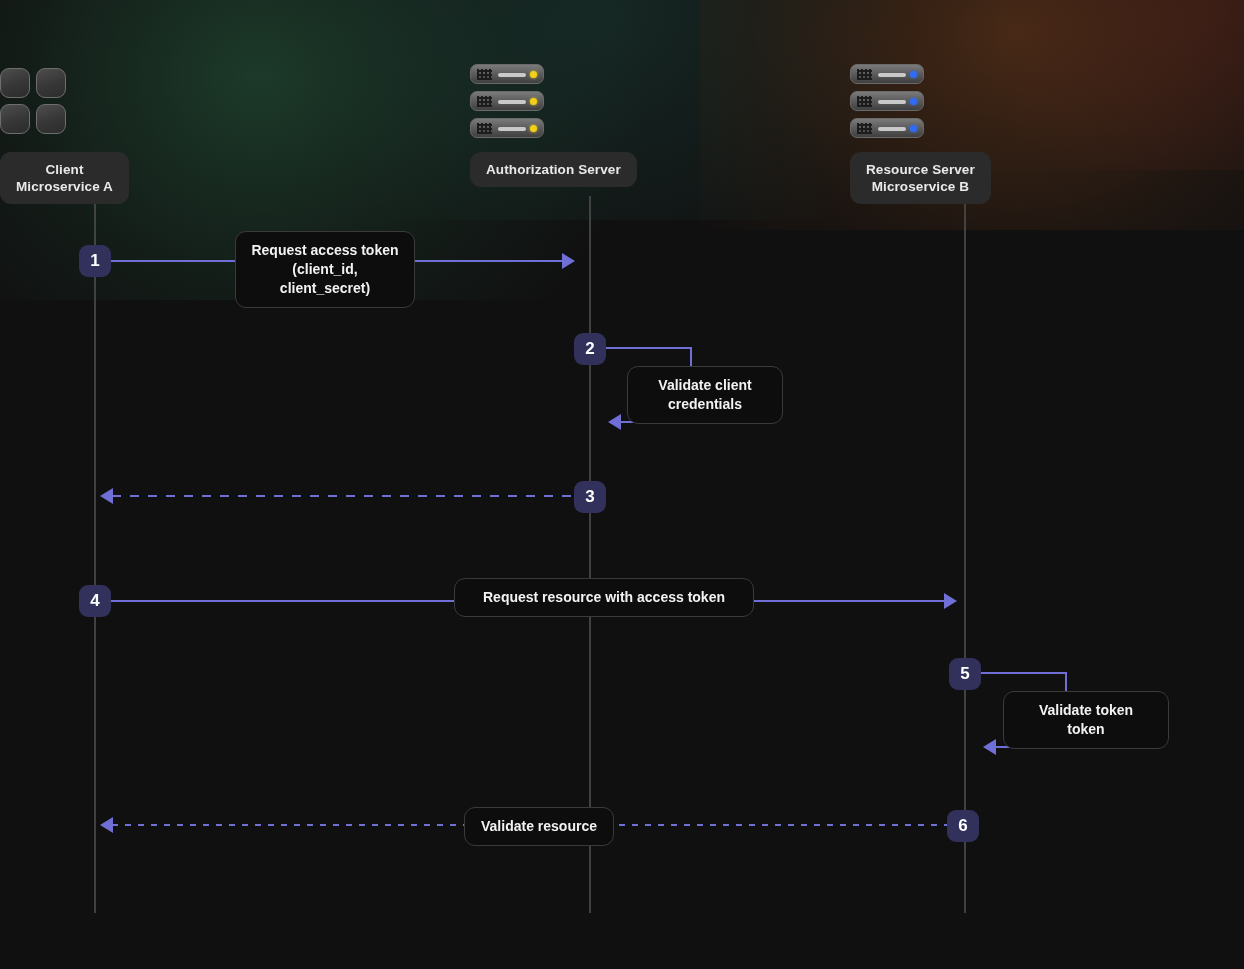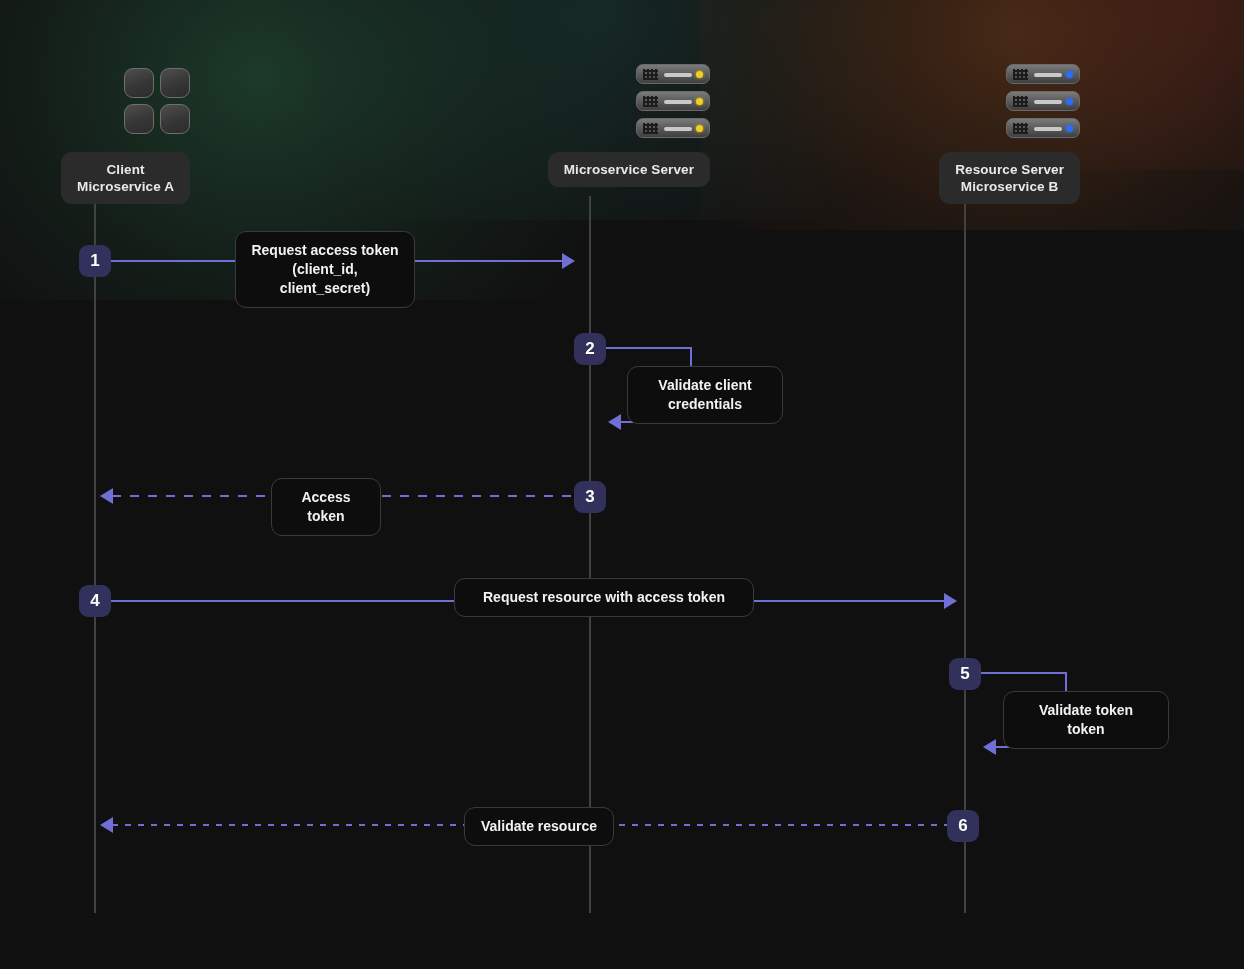--- a/index.html
+++ b/index.html
@@ -52,21 +52,21 @@
     width: 2px;
     background: #4a4a4a;
     opacity: .85;
   }
 
   
   .participant {
     position: absolute;
     display: flex;
     flex-direction: column;
-    align-items: flex-end;
+    align-items: flex-start;
   }
   .p-icon { height: 82px; display: flex; align-items: center; justify-content: center; }
   .p-label {
     margin-top: 10px;
     background: #2b2b2b;
     border-radius: 11px;
     padding: 9px 16px;
     color: #e9e9e9;
     font-size: 13.5px;
     font-weight: 700;
@@ -218,21 +218,21 @@
             <span class="bar"></span>
             <span class="led led-amber"></span>
           </div>
         <div class="unit">
             <span class="vent"></span>
             <span class="bar"></span>
             <span class="led led-amber"></span>
           </div>
       </div>
     </div>
-    <div class="p-label">Microservice Server</div>
+    <div class="p-label">Authorization Server</div>
   </div>
 
   <div class="participant" style="left:850px; top:60px; width:230px;">
     <div class="p-icon">
       <div class="server-icon">
         <div class="unit">
             <span class="vent"></span>
             <span class="bar"></span>
             <span class="led led-blue"></span>
           </div>
@@ -263,21 +263,20 @@
     <div class="seg seg-v" style="left:100px; top:0px; height:76px;"></div>
     <div class="seg seg-h" style="left:24px; top:74px; width:78px;"></div>
   </div>
   <div class="arrow arrow-left" style="left:608px; top:414px;"></div>
   <div class="badge" style="left:574px; top:333px;">2</div>
   <div class="msg-label" style="left:627px; top:366px; width:156px;">Validate client credentials</div>
 
   <div class="msg-line dashed-line" style="left:112px; top:495px; width:470px;"></div>
   <div class="arrow arrow-left" style="left:100px; top:488px;"></div>
   <div class="badge" style="left:574px; top:481px;">3</div>
-  <div class="msg-label" style="left:271px; top:478px; width:110px;">Access token</div>
 
   <div class="msg-line solid-line" style="left:95px; top:600px; width:855px;"></div>
   <div class="arrow arrow-right" style="left:944px; top:593px;"></div>
   <div class="badge" style="left:79px; top:585px;">4</div>
   <div class="msg-label" style="left:454px; top:578px; width:300px;">Request resource with access token</div>
 
   <div class="loop" style="left:965px; top:672px; width:110px; height:78px;">
     <div class="seg seg-h" style="left:14px; top:0px; width:88px;"></div>
     <div class="seg seg-v" style="left:100px; top:0px; height:76px;"></div>
     <div class="seg seg-h" style="left:24px; top:74px; width:78px;"></div>

